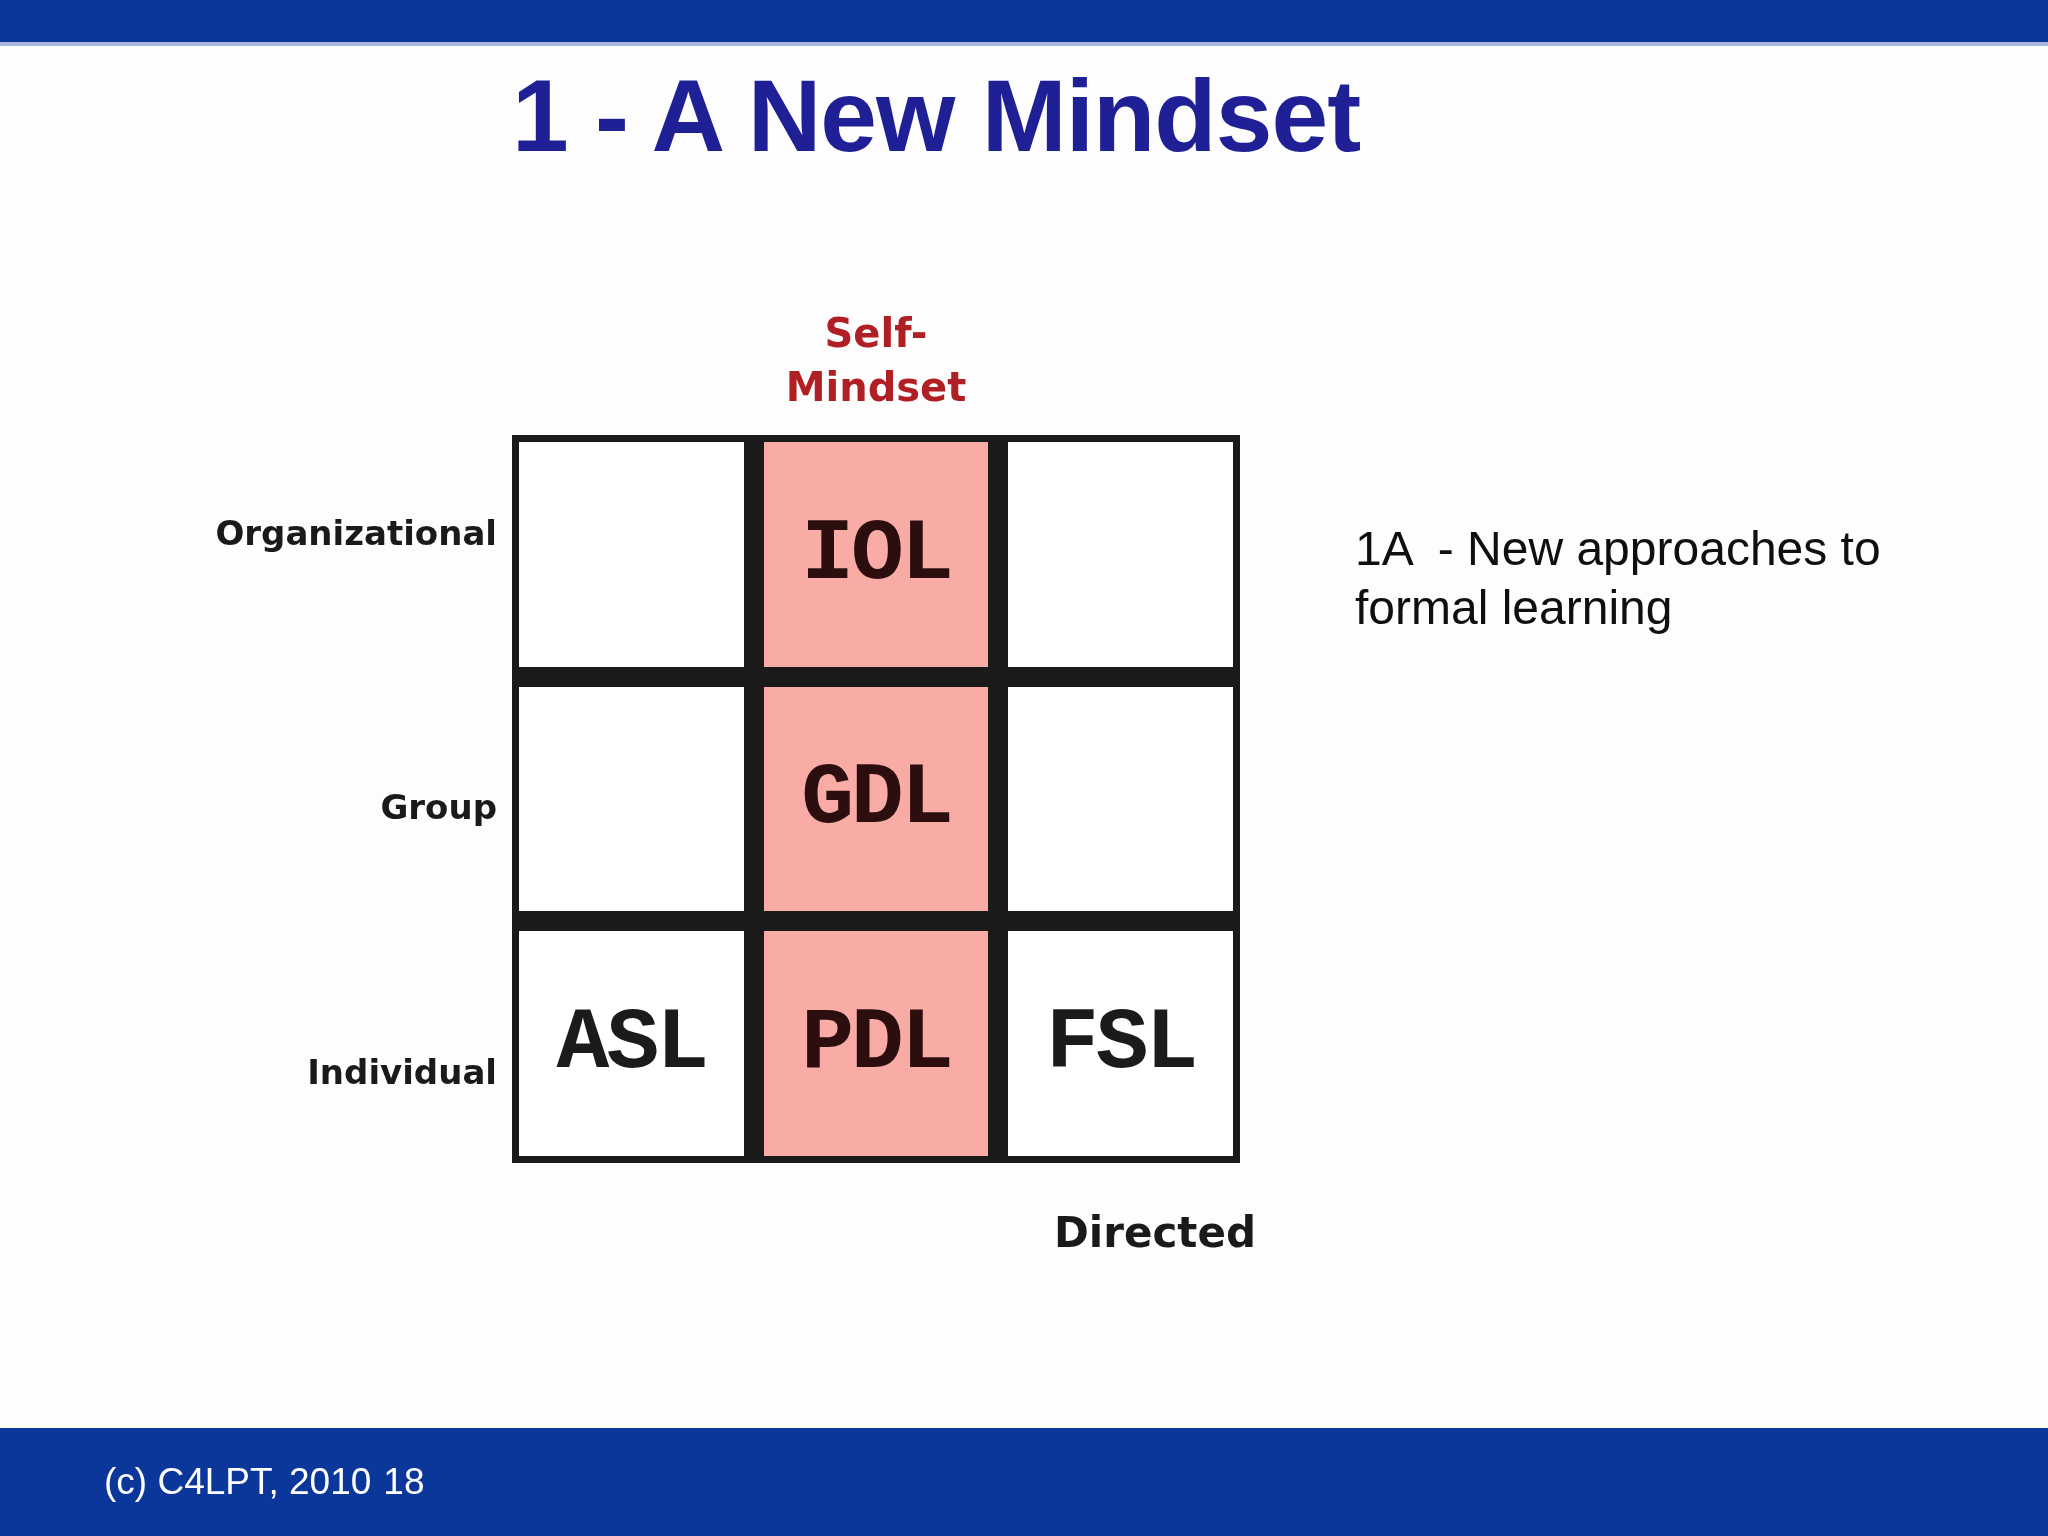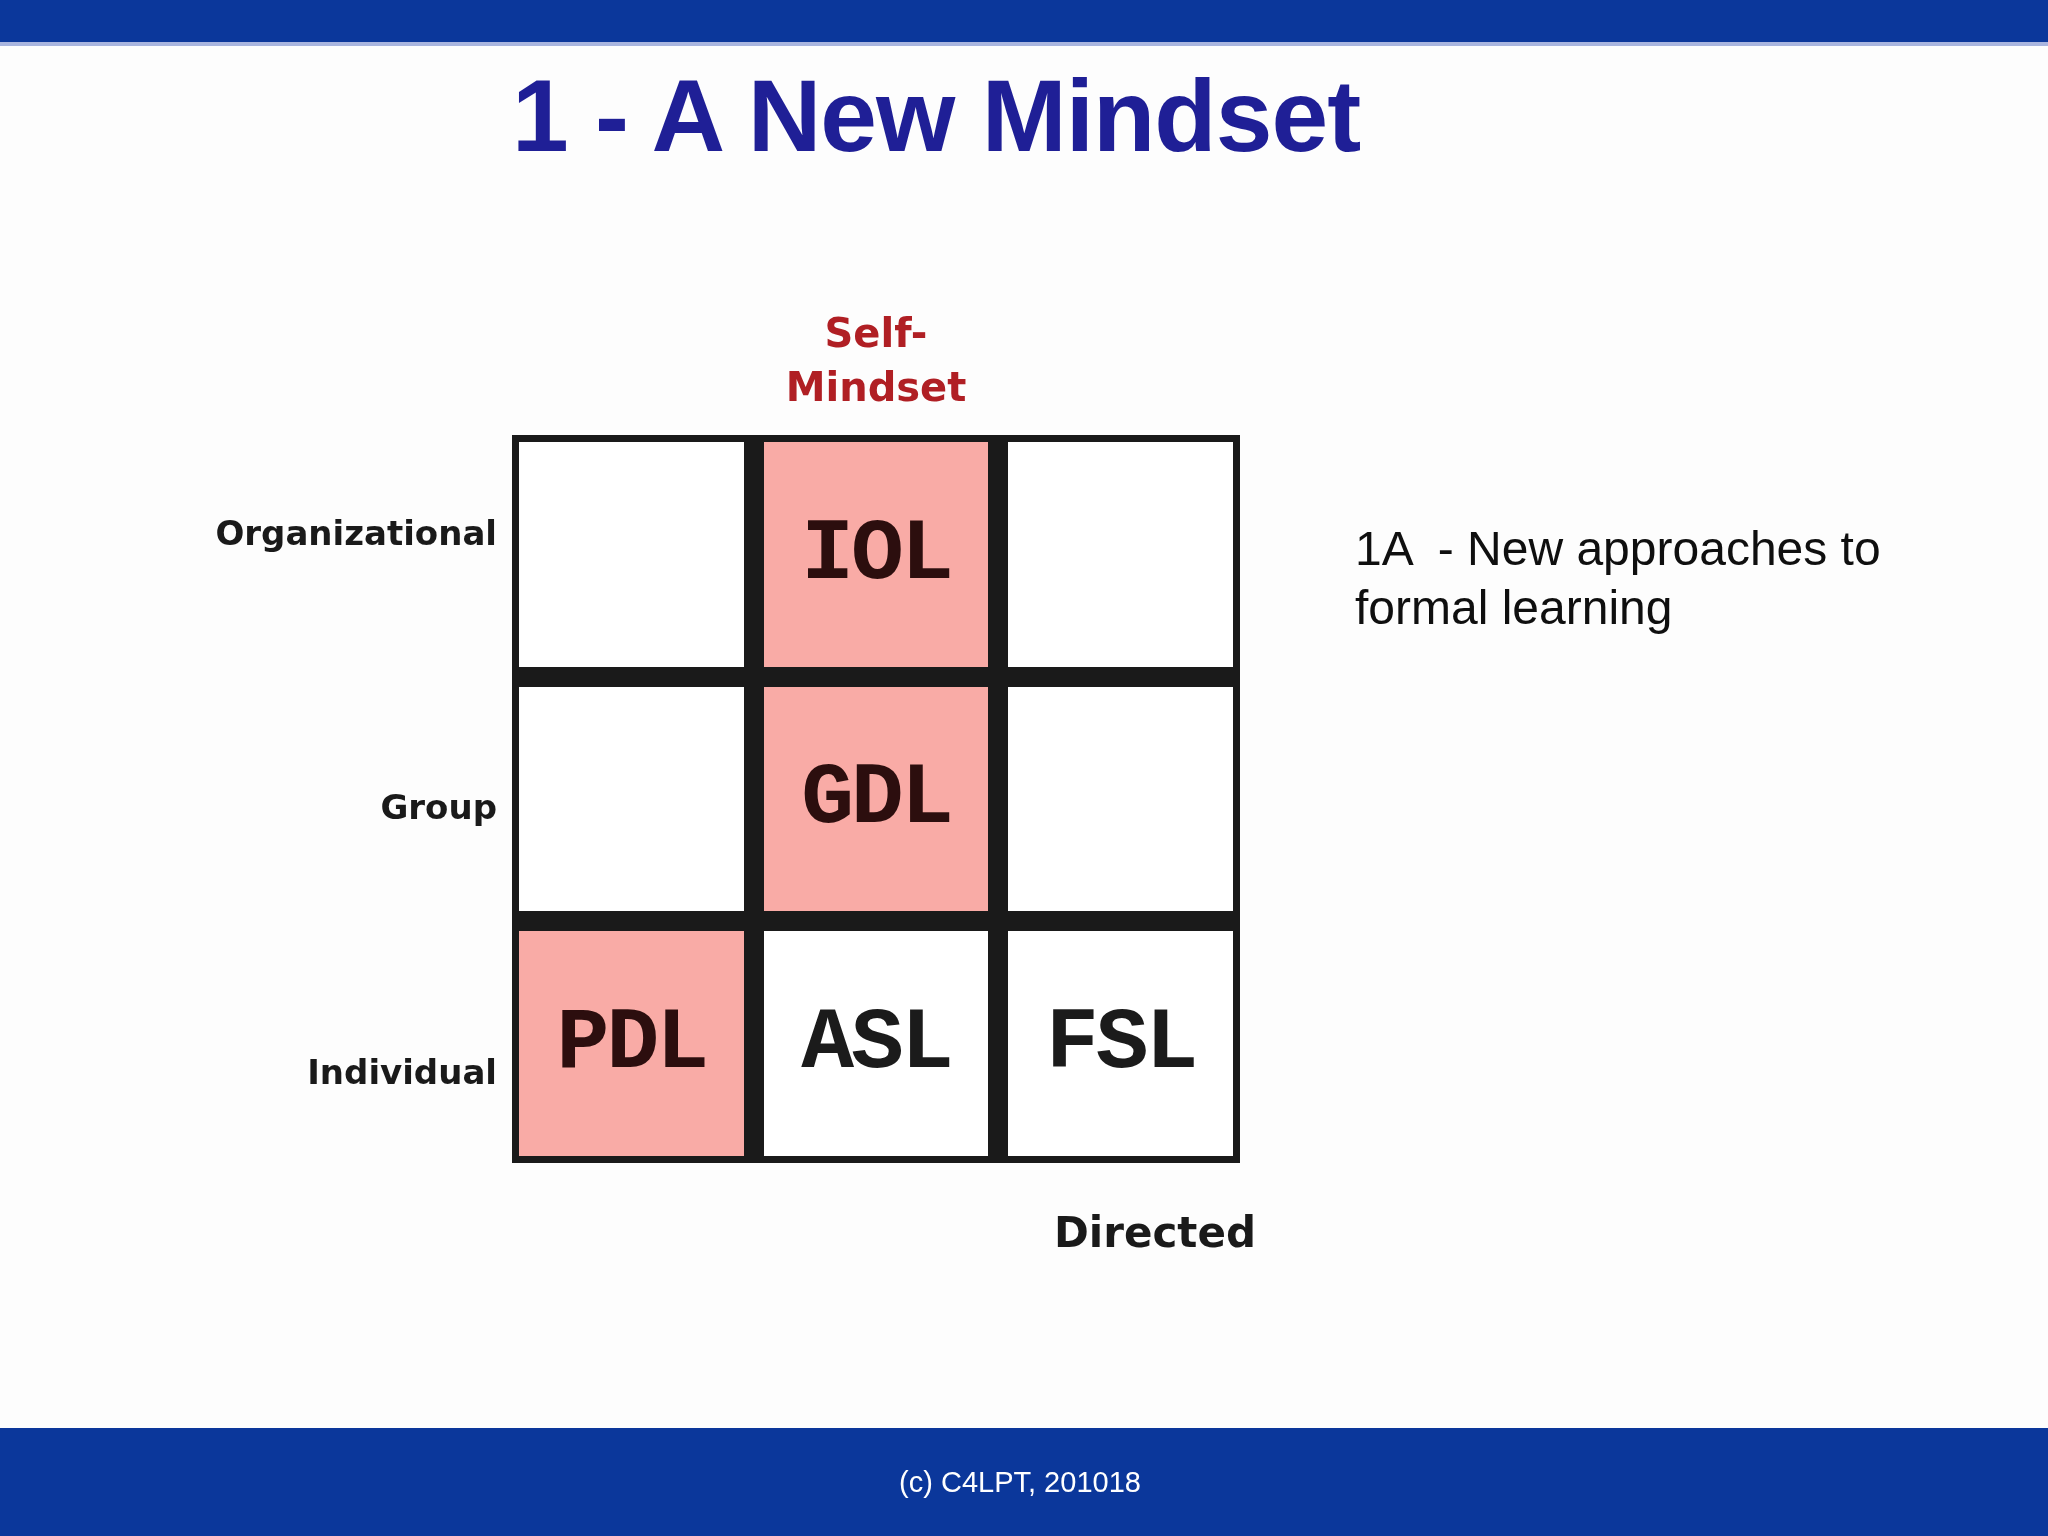--- a/index.html
+++ b/index.html
@@ -83,25 +83,26 @@
     font-family:"Liberation Sans",sans-serif;
     font-size:48px;line-height:1.22;
     color:#0F0F0F;
     white-space:pre-wrap;
   }
   .note + .note{margin-top:66px;}
   .bottom-bar{
     position:absolute;left:0;top:1428px;width:2048px;height:108px;
     box-sizing:border-box;
     background:#0B379B;
-    display:flex;align-items:center;justify-content:center;
+    display:flex;align-items:center;justify-content:flex-start;
     padding:0 112px 0 104px;
     color:#ffffff;
     font-family:"Liberation Sans",sans-serif;
-    font-size:29px;
+    font-size:37px;
+    gap:12px;
   }
 </style>
 </head>
 <body>
 
 <div class="slide">
 
   <div class="top-bar"></div>
 
   <h1 class="title">1 - A New Mindset</h1>
@@ -109,22 +110,22 @@
   <div class="col-header">Self-
 Mindset</div>
 
   <div class="grid">
     <div class="cell"></div>
     <div class="cell pink">IOL</div>
     <div class="cell"></div>
     <div class="cell"></div>
     <div class="cell pink">GDL</div>
     <div class="cell"></div>
+    <div class="cell">ASL</div>
     <div class="cell pink">PDL</div>
-    <div class="cell">ASL</div>
     <div class="cell">FSL</div>
   </div>
 
   <div class="row-label r1">Organizational</div>
   <div class="row-label r2">Group</div>
   <div class="row-label r3">Individual</div>
 
   <div class="axis-label right">Directed</div>
 
   <div class="notes">

